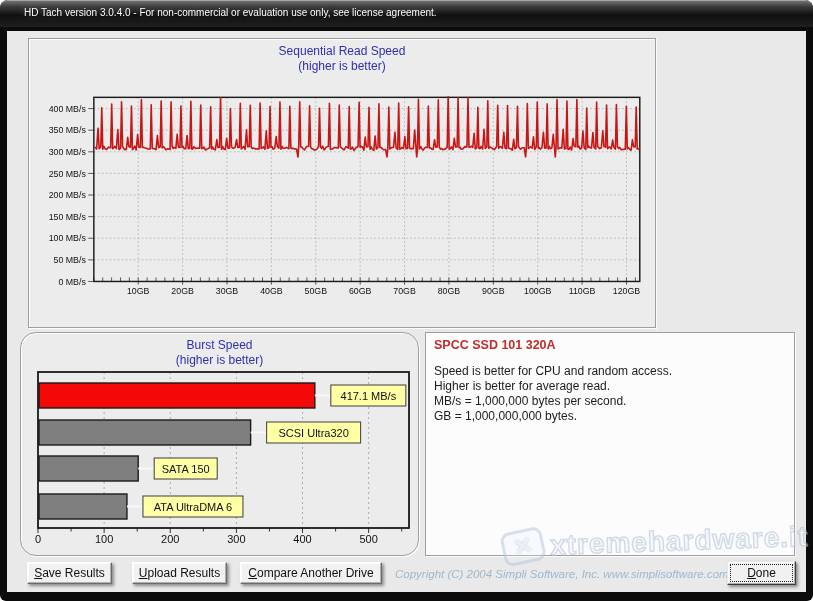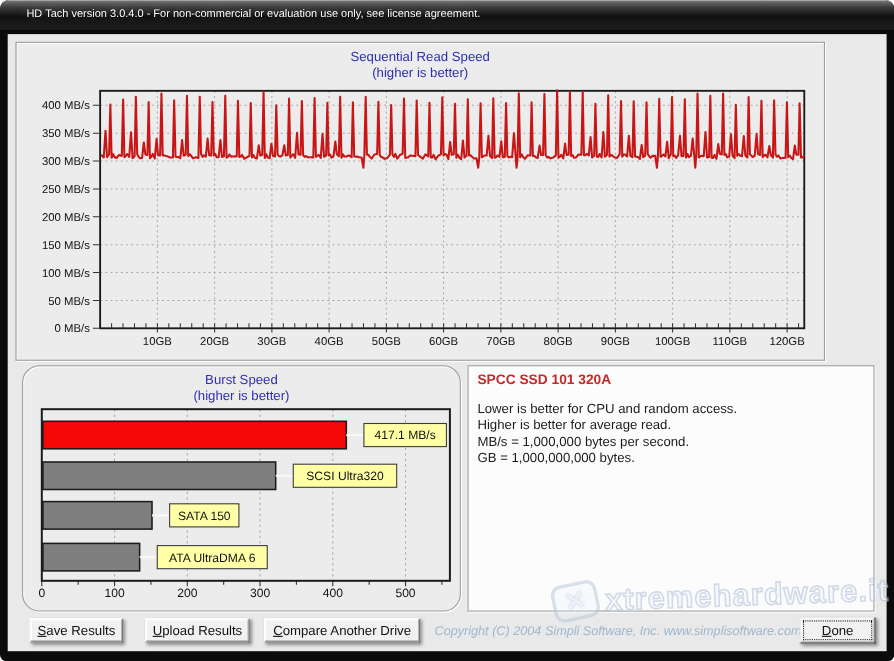--- a/index.html
+++ b/index.html
@@ -9,21 +9,21 @@
     background:linear-gradient(#7a7a7a 0%, #3a3a3a 25%, #101010 55%, #1f1f1f 100%);
     border-radius:7px 7px 0 0; box-shadow:inset 0 1px 0 rgba(255,255,255,.35);
     color:#fff; font-size:10px; line-height:26px; padding-left:24px; white-space:nowrap; }
   .titlebar span { text-shadow:0 0 10px rgba(255,255,255,.35), 0 1px 2px #000; }
   .content { position:absolute; left:7px; top:31px; width:799px; height:561px; background:#e9e9e9; }
 
   .panel { position:absolute; background:#ececec; border:1px solid #9e9e9e;
     box-shadow:inset 1px 1px 0 #fdfdfd, 1px 1px 0 #fdfdfd; }
   .panel.info { background:#fcfcfc; }
 
-  .seq   { left:7px;   top:7px;   width:736px; height:290px; }
+  .seq   { left:21px;   top:7px;   width:628px; height:290px; }
   .burst { left:13px;  top:301px; width:399px; height:224px;border-radius:16px; }
   .info  { left:418px; top:301px; width:370px; height:224px; padding:5px 8px; }
 
   .chart-title { position:absolute; top:5px; left:0; right:0; text-align:center;
     color:#2f2fb4; font-size:12px; line-height:15px; z-index:2; }
   .chart-svg { position:absolute; inset:0; width:100%; height:100%; }
 
   .grid  { stroke:#ababab; stroke-dasharray:2 3; stroke-width:1; }
   .tick  { stroke:#333333; stroke-width:1; }
   .lbl   { font:11px "Liberation Sans", sans-serif; fill:#111; }
@@ -247,21 +247,21 @@
           <rect x="18" y="161" width="87.95543672014261" height="25" fill="#7f7f7f" stroke="#1a1a1a" stroke-width="1.4"></rect>
           <line x1="105.95543672014261" y1="173.5" x2="121.95543672014261" y2="173.5" stroke="#f8f8f8" stroke-width="2"></line>
           <rect x="121.95543672014261" y="163" width="100" height="21" fill="#ffffa6" stroke="#3c3c3c" stroke-width="1"></rect>
           <text x="171.95543672014261" y="177.5" class="lbl" text-anchor="middle">ATA UltraDMA 6</text>
         </svg>
     </div>
 
     <div class="panel info">
       <div class="drive-name">SPCC SSD 101 320A</div>
       <div class="notes" id="info-notes">
-          <div class="info-line">Lower is better for CPU and random access.</div>
+          <div class="info-line">Speed is better for CPU and random access.</div>
           <div class="info-line">Higher is better for average read.</div>
           <div class="info-line">MB/s = 1,000,000 bytes per second.</div>
           <div class="info-line">GB = 1,000,000,000 bytes.</div>
         </div>
     </div>
 
     <button class="btn btn-save"><u>S</u>ave Results</button>
     <button class="btn btn-upload"><u>U</u>pload Results</button>
     <button class="btn btn-compare"><u>C</u>ompare Another Drive</button>
     <span class="copyright">Copyright (C) 2004 Simpli Software, Inc. www.simplisoftware.com</span>

